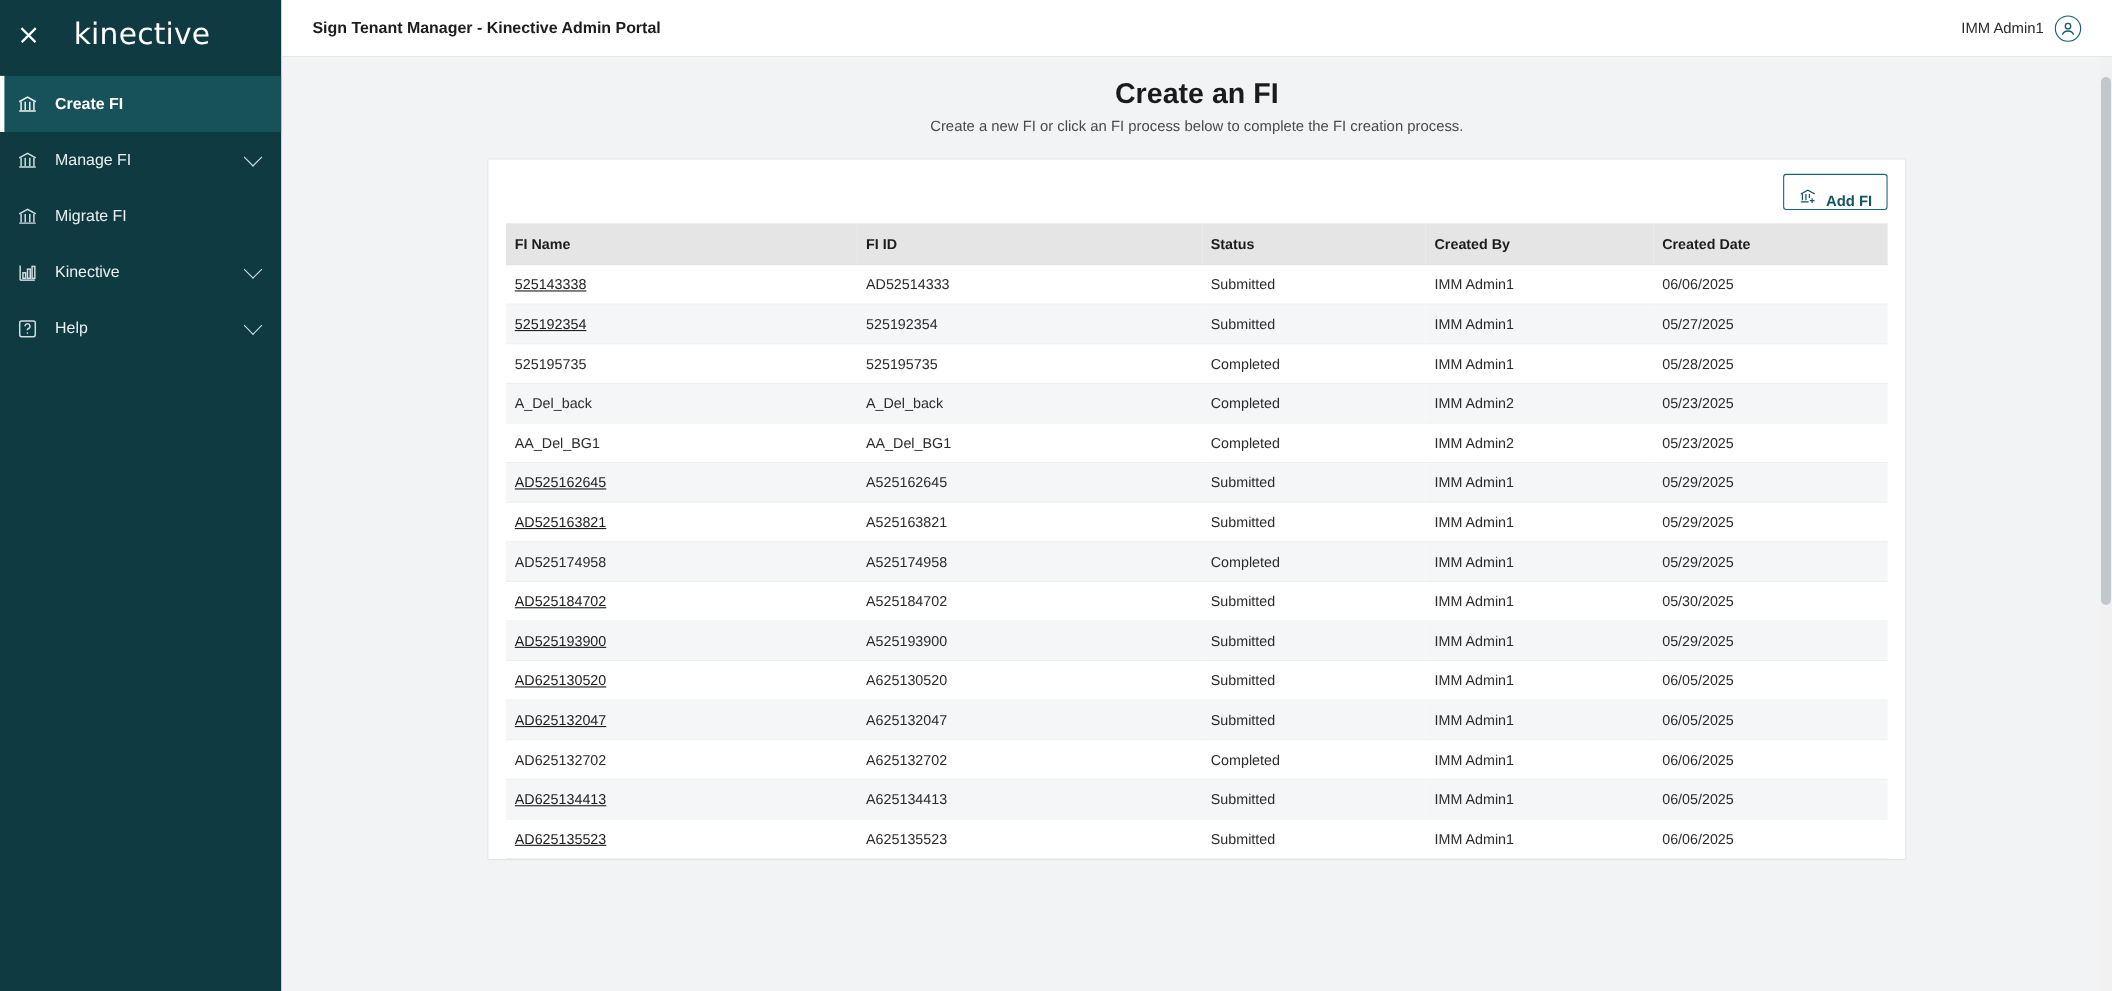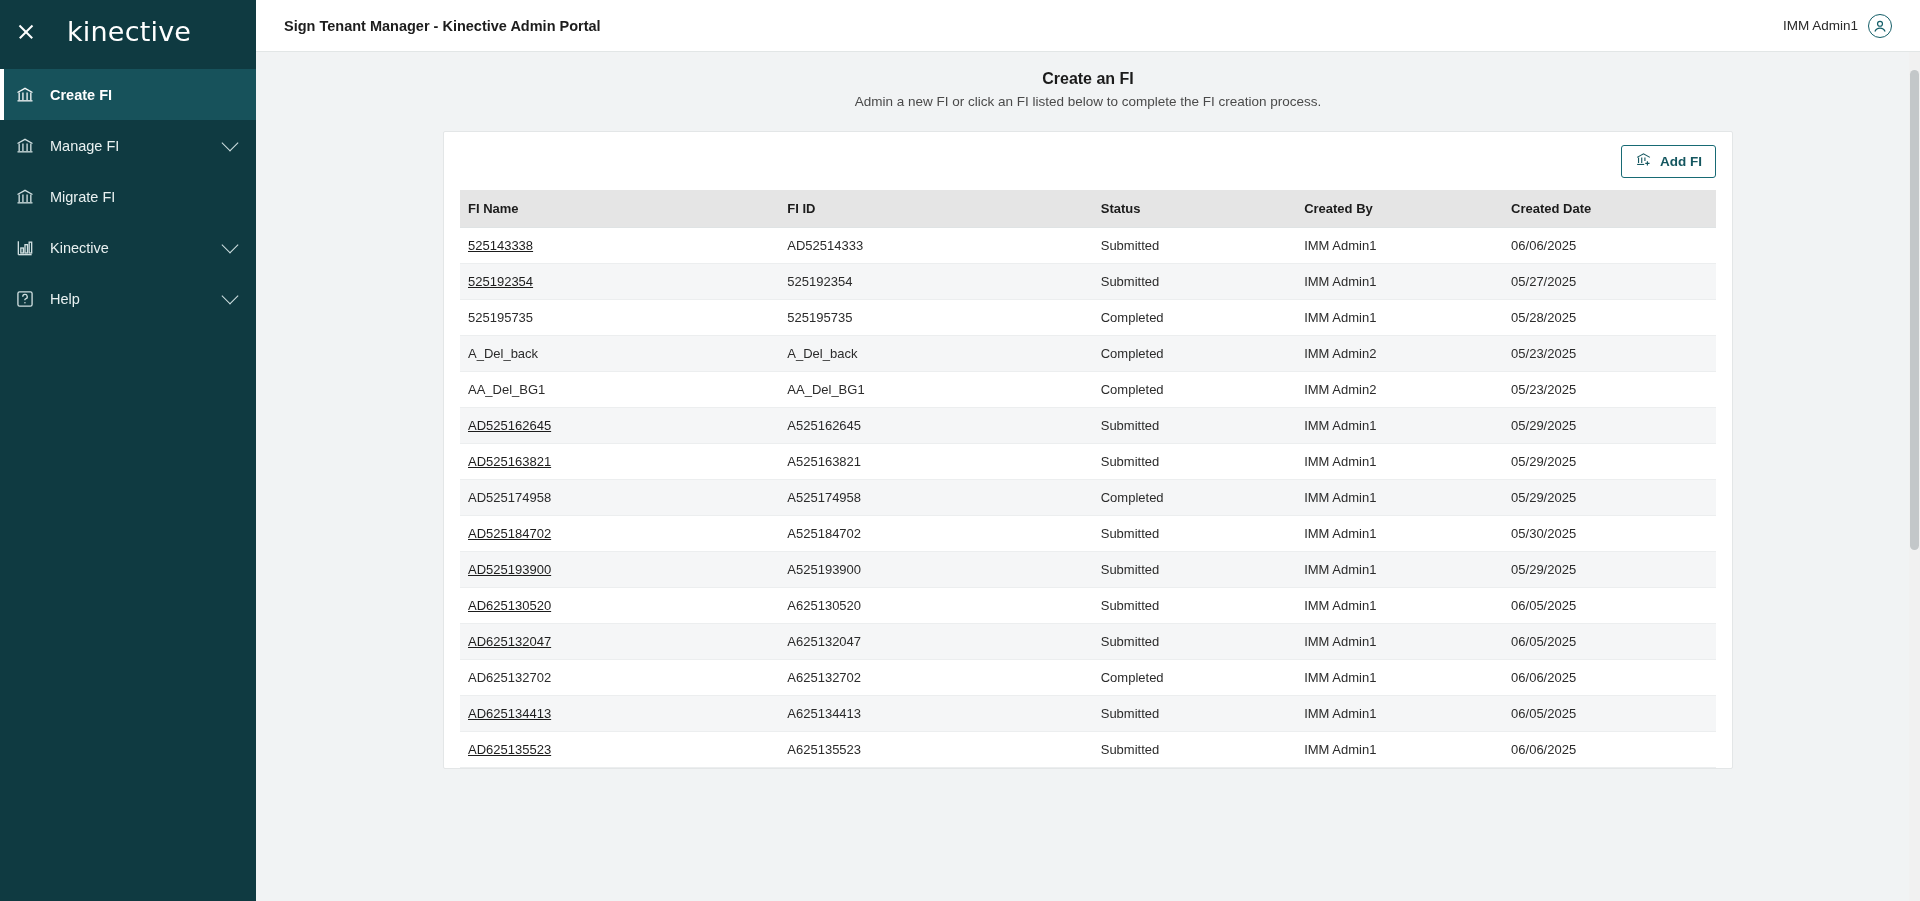--- a/index.html
+++ b/index.html
@@ -139,21 +139,21 @@
 
   .content {
     flex: 1 1 auto;
     background: #f1f3f4;
     overflow: hidden;
     position: relative;
     padding-top: 18px;
   }
   .page-head { text-align: center; }
   .page-title {
-    font-size: 16px;
+    font-size: 26px;
     font-weight: bold;
     color: #1b1b1b;
     margin-bottom: 6px;
   }
   .page-sub {
     font-size: 13.5px;
     color: #4a4a4a;
   }
 
   .card {
@@ -165,21 +165,21 @@
   }
   .card-toolbar {
     height: 58px;
     display: flex;
     align-items: center;
     justify-content: flex-end;
     padding: 0 16px;
   }
   .add-fi-btn {
     display: inline-flex;
-    align-items: center;
+    align-items: flex-end;
     gap: 8px;
     height: 33px;
     padding: 0 13px;
     border: 1px solid #176a74;
     border-radius: 3px;
     background: #ffffff;
     color: #14565f;
     font-size: 13.5px;
     font-weight: 600;
     cursor: pointer;
@@ -328,21 +328,21 @@
               <path d="M5.2 19.4a7.4 7.4 0 0 1 13.6 0"></path>
           </svg>
         </span>
       </div>
     </header>
 
     <section class="content">
 
       <div class="page-head">
         <div class="page-title">Create an FI</div>
-        <div class="page-sub">Admin a new FI or click an FI listed below to complete the FI creation process.</div>
+        <div class="page-sub">Create a new FI or click an FI process below to complete the FI creation process.</div>
       </div>
 
       <div class="card">
 
         <div class="card-toolbar">
           <button class="add-fi-btn">
             <span>
               <svg width="17" height="17" viewBox="0 0 24 24" fill="none" stroke="#14565f" stroke-width="1.6">
                 <path d="M3 9l9-5 9 5"></path>
                   <path d="M5 9v8M9.5 9v8M14 9v5"></path>

